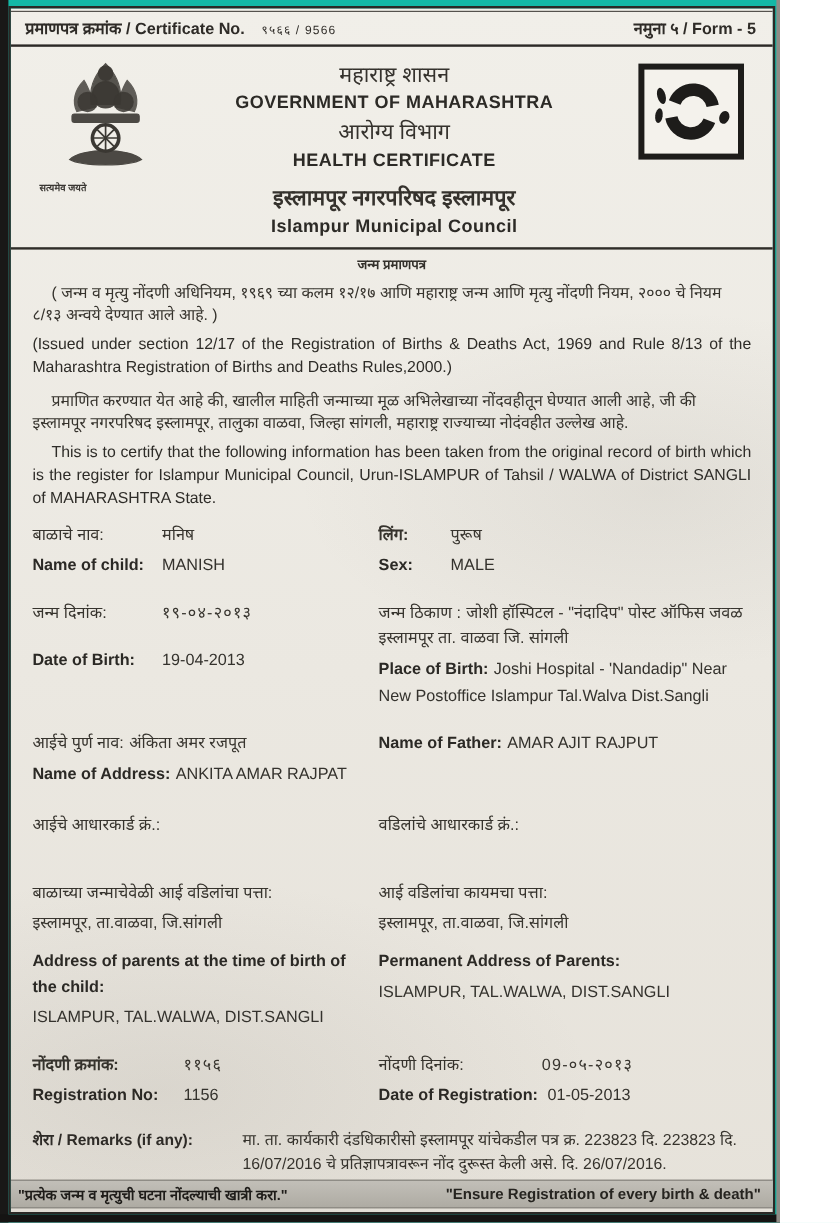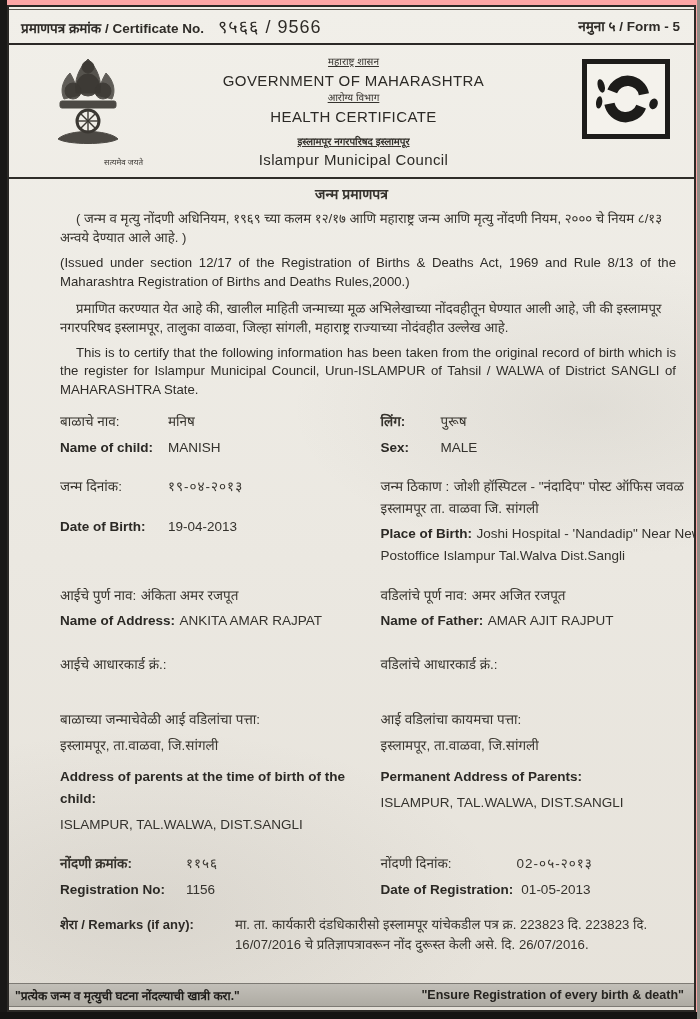--- a/index.html
+++ b/index.html
@@ -1,19 +1,19 @@
 <!DOCTYPE html>
 <html><head>
 <meta charset="utf-8">
 <style>
   * { margin:0; padding:0; box-sizing:border-box; }
   html,body { background:#ffffff; }
   body { font-family:"Liberation Sans","DejaVu Sans",sans-serif; color:#33302c; }
 
-  .page { position:relative; width:700px; height:1019px; background:#fca5a5; overflow:hidden; }
+  .page { position:relative; width:650px; height:1019px; background:#14b8a6; overflow:hidden; }
   .edge-left  { position:absolute; left:0; top:0; bottom:0; width:7px; background:#191817; }
   .edge-bottom{ position:absolute; left:0; right:0; bottom:0; height:7px; background:#151413; }
   .edge-right { position:absolute; right:0; top:0; bottom:0; width:3px; background:#8f8c86; }
 
   .sheet {
     position:absolute; left:7px; top:5px; right:4px; bottom:7px;
     border:2px solid #2b2926;
     background:
       radial-gradient(ellipse 600px 300px at 20% 90%, rgba(120,115,105,.12), transparent 60%),
       radial-gradient(ellipse 500px 250px at 85% 40%, rgba(120,115,105,.10), transparent 60%),
@@ -22,48 +22,48 @@
   }
 
   
   .topbar {
     display:flex; align-items:center; justify-content:space-between;
     border-bottom:2px solid #2b2926; border-top:1px solid #55524d;
     margin-top:2px; padding:4px 14px 5px 12px; font-size:13.5px;
   }
   .topbar .left { display:flex; align-items:baseline; gap:14px; }
   .cert-label { font-weight:bold; font-size:13.5px; color:#2e2b27; }
-  .cert-value { font-size:18px; letter-spacing:1px; color:#2e2b27; }
+  .cert-value { font-size:10px; letter-spacing:1px; color:#2e2b27; }
   .form-label { font-weight:bold; font-size:13.5px; color:#2e2b27; }
 
   
   .header { display:flex; align-items:flex-start; padding:8px 20px 6px 24px; border-bottom:2px solid #2f2d29; }
-  .emblem-wrap { width:110px; text-align:right; padding-top:2px; }
+  .emblem-wrap { width:110px; text-align:left; padding-top:2px;font-weight:bold; }
   .emblem-caption { font-size:8px; color:#3a3733; margin-top:1px; }
   .header-center { flex:1; text-align:center; line-height:1.45; padding-top:2px; }
-  .h-mr  { font-size:10px; color:#35322d;text-decoration:underline; }
-  .h-en  { font-size:15px; font-weight:normal; letter-spacing:.4px; color:#2c2a26; }
+  .h-mr  { font-size:18px; color:#35322d; }
+  .h-en  { font-size:15px; font-weight:bold; letter-spacing:.4px; color:#2c2a26; }
   .h-gap { height:7px; }
   .logo-wrap { width:110px; display:flex; justify-content:flex-end; padding-top:6px; padding-right:4px; }
   .logo-box { width:88px; height:80px; border:5px solid #1d1c1a; background:#f4f2ec; display:flex; align-items:center; justify-content:center; }
 
   
   .title-block { text-align:center; margin-top:6px; line-height:1.4; }
-  .title-mr { font-size:14px; font-weight:bold; color:#34312c; }
+  .title-mr { font-size:11px; font-weight:bold; color:#34312c; }
   .title-en { font-size:16px; font-weight:600; letter-spacing:.6px; color:#2c2a26; }
 
-  .content { padding:0 18px;margin-left:33px; }
+  .content { padding:0 18px; }
 
   .para { margin-top:6px; font-size:13.2px; line-height:1.42; }
   .para.indent { text-indent:16px; }
   .mrtext { color:#36332d; }
   .entext { color:#2e2c28; text-align:justify; }
 
   
-  .fields { display:grid; grid-template-columns:47.5% 52.5%; column-gap:28px; margin-top:8px; }
+  .fields { display:grid; grid-template-columns:47.5% 52.5%; column-gap:4px; margin-top:8px; }
   .fcell { padding:2px 0; }
   .fline { margin-bottom:4px; line-height:1.35; }
   .flabel-mr { font-size:13.5px; color:#36332d; }
   .flabel-en { font-size:13.5px; font-weight:bold; color:#2b2925; }
   .fvalue-mr { font-size:13.5px; color:#38352f; }
   .fvalue-en { font-size:13.5px; color:#34322d; }
   .lw100 { display:inline-block; min-width:100px; }
   .lw50  { display:inline-block; min-width:52px;font-weight:bold; }
   .lw118 { display:inline-block; min-width:118px;font-weight:bold; }
   .lw128 { display:inline-block; min-width:128px; }
@@ -192,21 +192,20 @@
           <div class="fline"><span class="flabel-mr">जन्म ठिकाण :</span> <span class="fvalue-mr">जोशी हॉस्पिटल - "नंदादिप" पोस्ट ऑफिस जवळ इस्लामपूर ता. वाळवा जि. सांगली</span></div>
           <div class="fline"><span class="flabel-en">Place of Birth:</span> <span class="fvalue-en">Joshi Hospital - 'Nandadip" Near New Postoffice  Islampur Tal.Walva Dist.Sangli</span></div>
         </div>
 
         <div class="fcell mt10">
           <div class="fline"><span class="flabel-mr">आईचे पुर्ण नाव:</span> <span class="fvalue-mr">अंकिता अमर रजपूत</span></div>
           <div class="fline"><span class="flabel-en">Name of Address:</span> <span class="fvalue-en">ANKITA AMAR RAJPAT</span></div>
         </div>
 
         <div class="fcell mt10">
-          <div class="fline"><span class="flabel-mr">वडिलांचे पूर्ण नाव:</span> <span class="fvalue-mr">अमर अजित रजपूत</span></div>
           <div class="fline"><span class="flabel-en">Name of Father:</span> <span class="fvalue-en">AMAR AJIT RAJPUT</span></div>
         </div>
 
         <div class="fcell mt14 mb16">
           <div class="fline"><span class="flabel-mr">आईचे आधारकार्ड क्रं.:</span></div>
         </div>
         <div class="fcell mt14 mb16">
           <div class="fline"><span class="flabel-mr">वडिलांचे आधारकार्ड क्रं.:</span></div>
         </div>
 
@@ -223,21 +222,21 @@
           <div class="fline mt10"><span class="flabel-en">Permanent Address of Parents:</span></div>
           <div class="fline"><span class="fvalue-en">ISLAMPUR, TAL.WALWA, DIST.SANGLI</span></div>
         </div>
 
         <div class="fcell mt10">
           <div class="fline"><span class="flabel-mr lw118">नोंदणी क्रमांक:</span><span class="fvalue-mr gap8" style="letter-spacing:1px">११५६</span></div>
           <div class="fline"><span class="flabel-en lw118">Registration No:</span><span class="fvalue-en gap8">1156</span></div>
         </div>
 
         <div class="fcell mt10">
-          <div class="fline"><span class="flabel-mr lw128">नोंदणी दिनांक:</span><span class="fvalue-mr gap8" style="letter-spacing:1px">02-०५-२०१३</span></div>
+          <div class="fline"><span class="flabel-mr lw128">नोंदणी दिनांक:</span><span class="fvalue-mr gap8" style="letter-spacing:1px">09-०५-२०१३</span></div>
           <div class="fline"><span class="flabel-en lw128">Date of Registration:</span><span class="fvalue-en gap8">01-05-2013</span></div>
         </div>
       </div>
 
       <div class="remarks">
         <span class="remarks-label">शेरा / Remarks (if any):</span>
         <span class="remarks-text">मा. ता. कार्यकारी दंडधिकारीसो इस्लामपूर यांचेकडील पत्र क्र. 223823 दि. 223823 दि. 16/07/2016 चे प्रतिज्ञापत्रावरून नोंद दुरूस्त केली असे. दि. 26/07/2016.</span>
       </div>
     </div>
 

